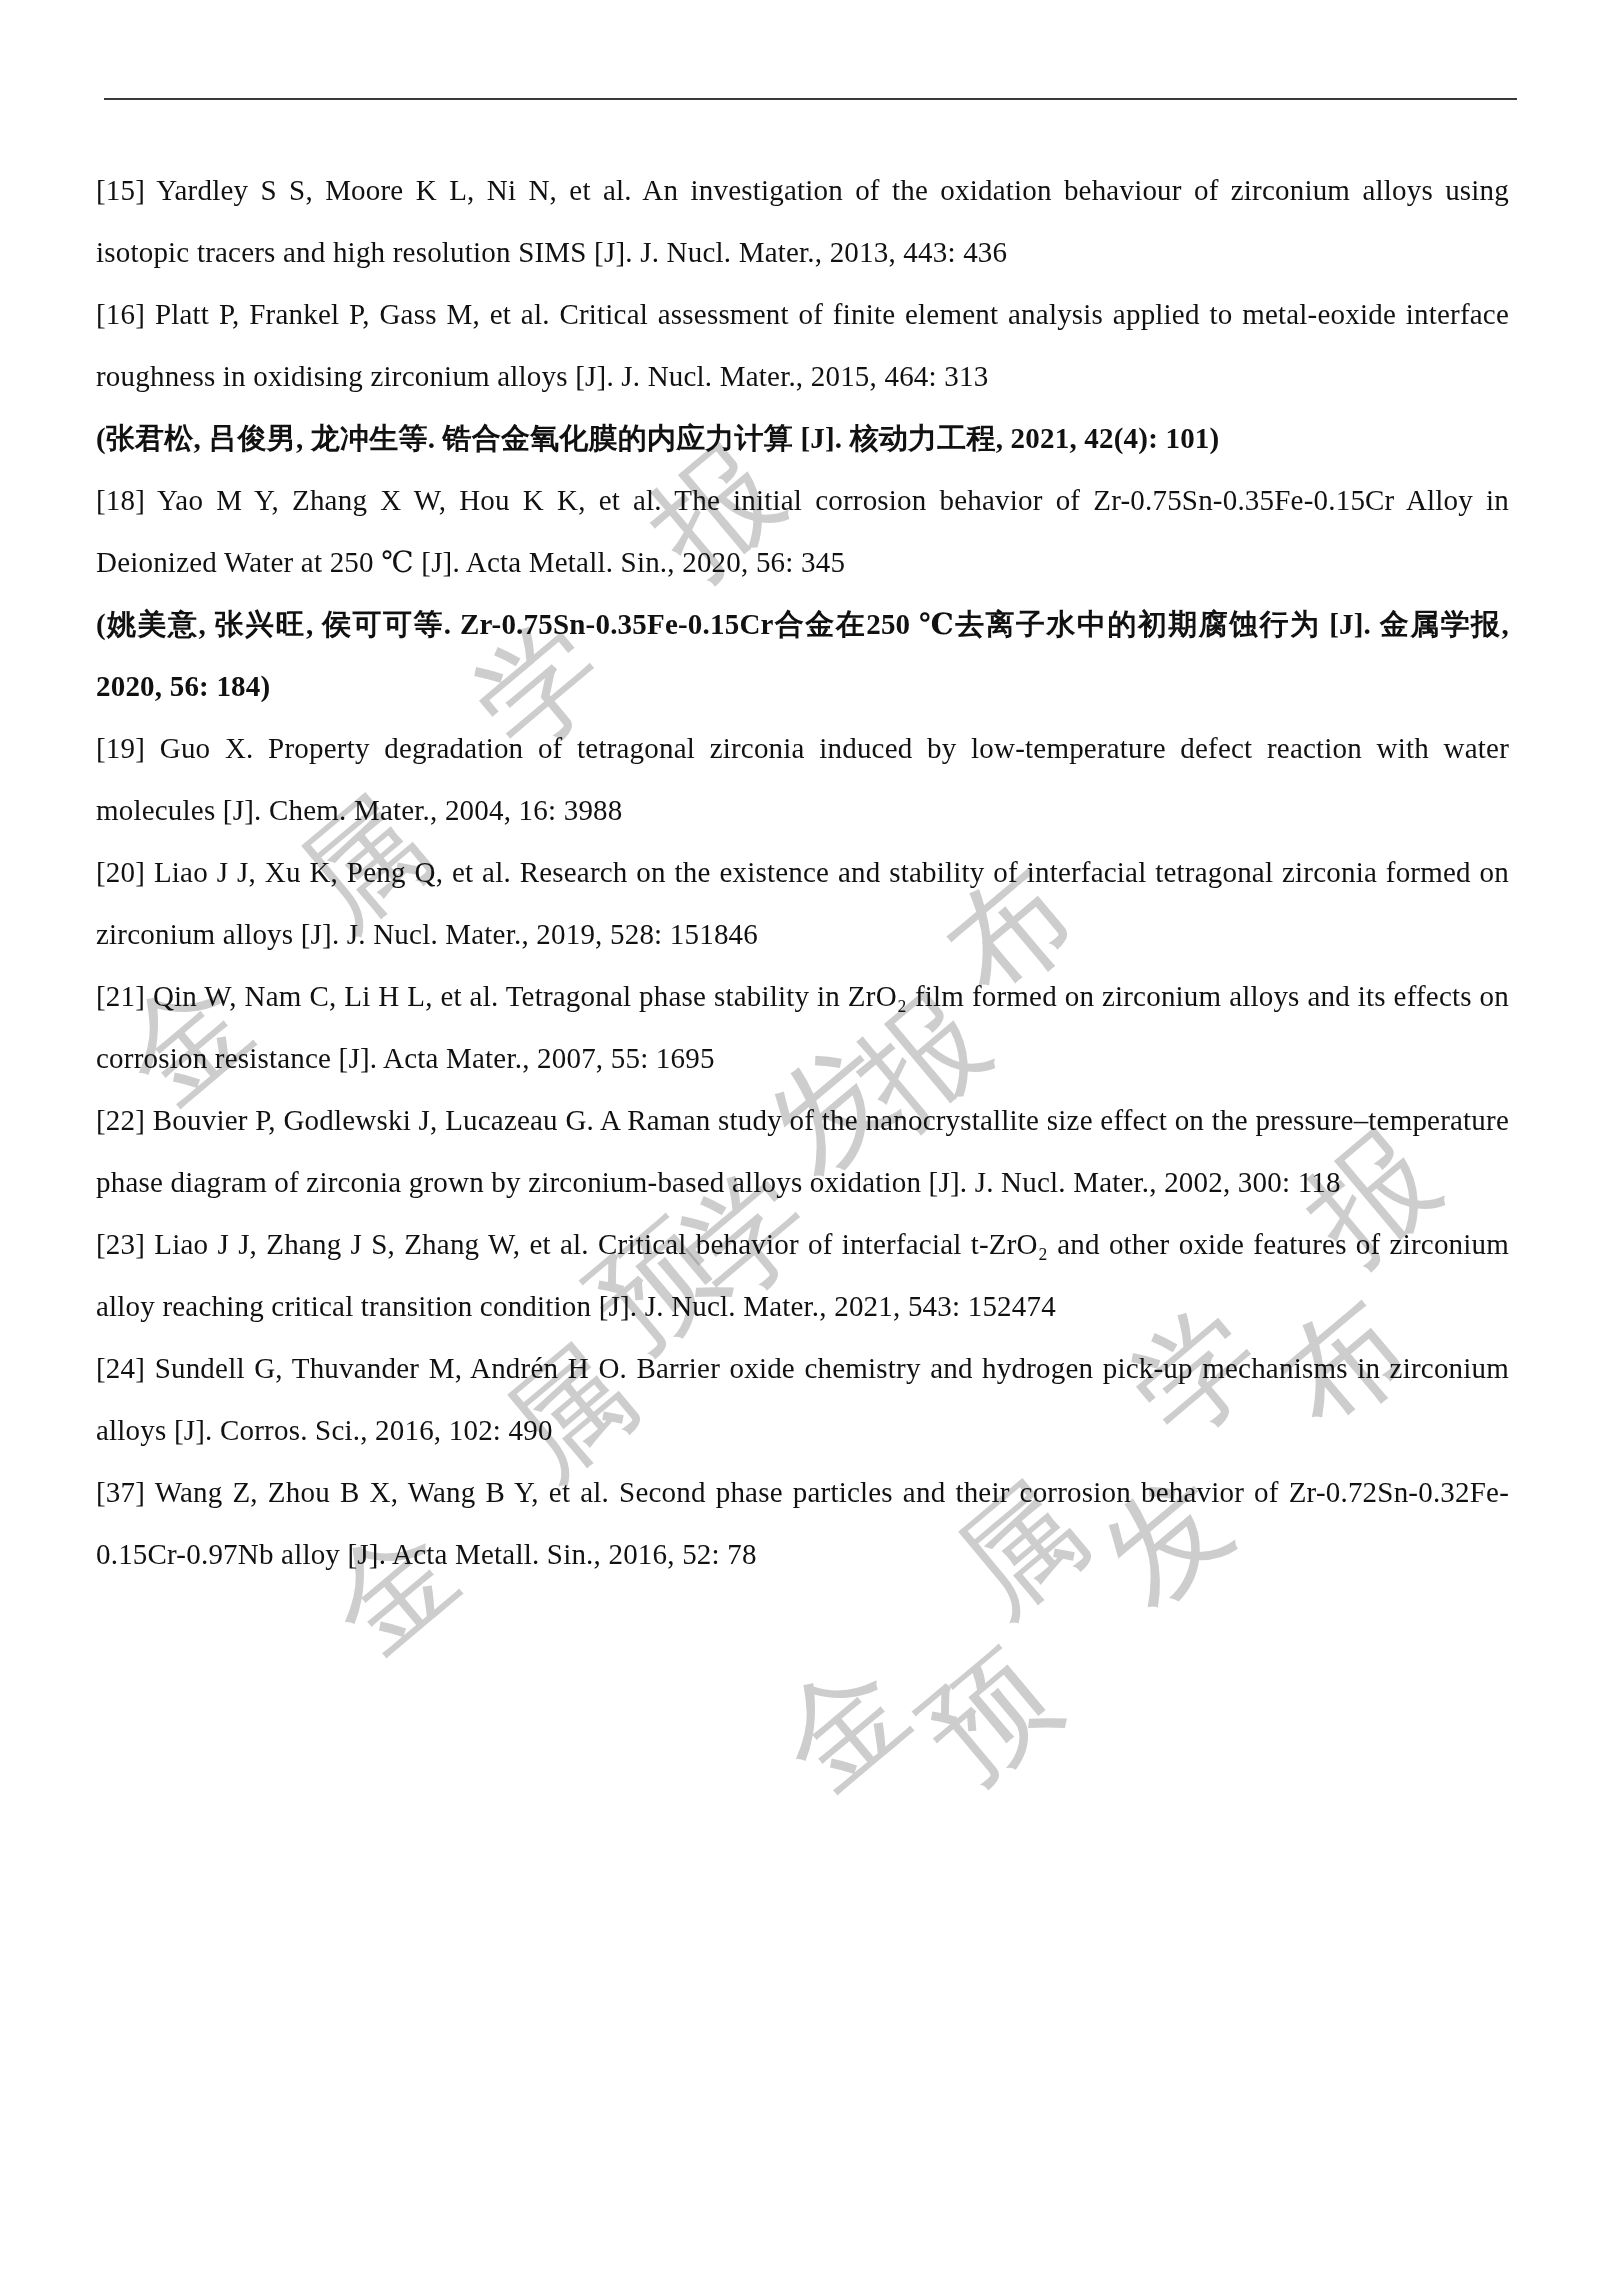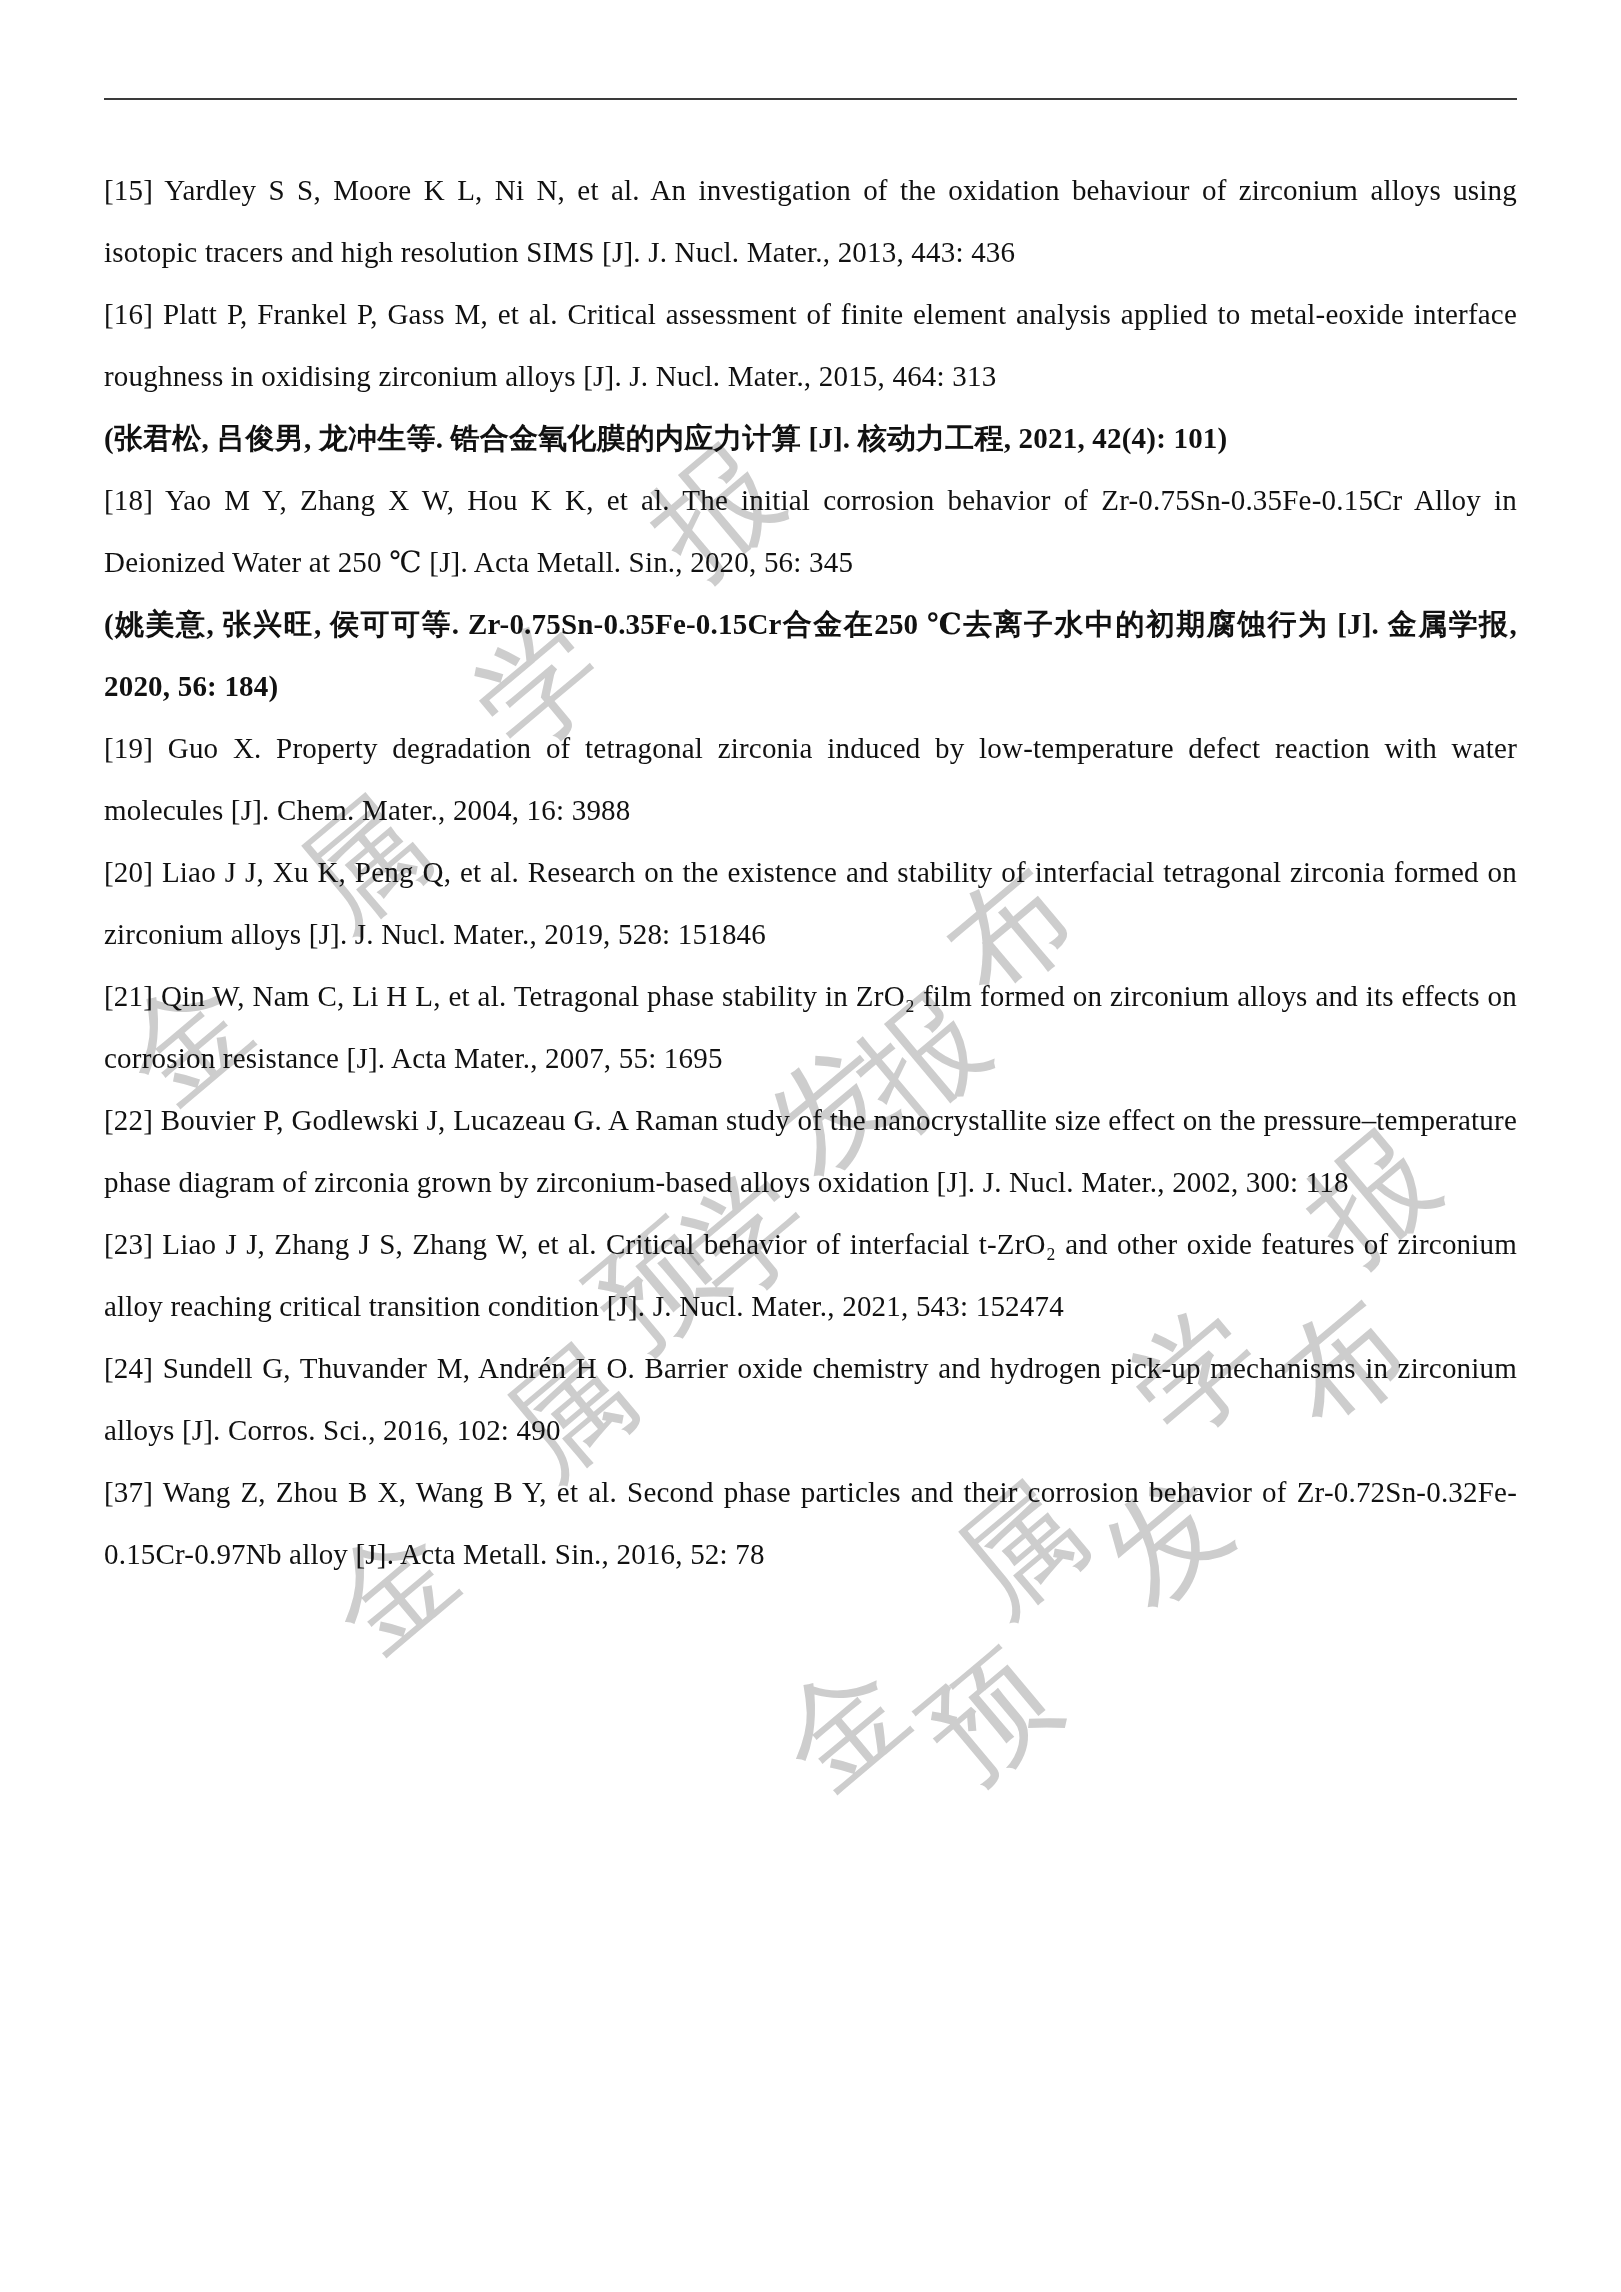--- a/index.html
+++ b/index.html
@@ -38,21 +38,21 @@
     font-size: 120px;
     font-family: "Liberation Serif", "DejaVu Serif", serif;
     opacity: 0.38;
     transform: rotate(-40deg);
     white-space: nowrap;
     line-height: 1;
   }
   .reference-list {
     position: absolute;
     top: 159px;
-    left: 104px;
+    left: 96px;
     width: 1413px;
     z-index: 2;
   }
   .ref {
     margin: 0;
     font-size: 29px;
     line-height: 62px;
     text-align: justify;
     text-justify: inter-word;
     letter-spacing: 0.2px;

